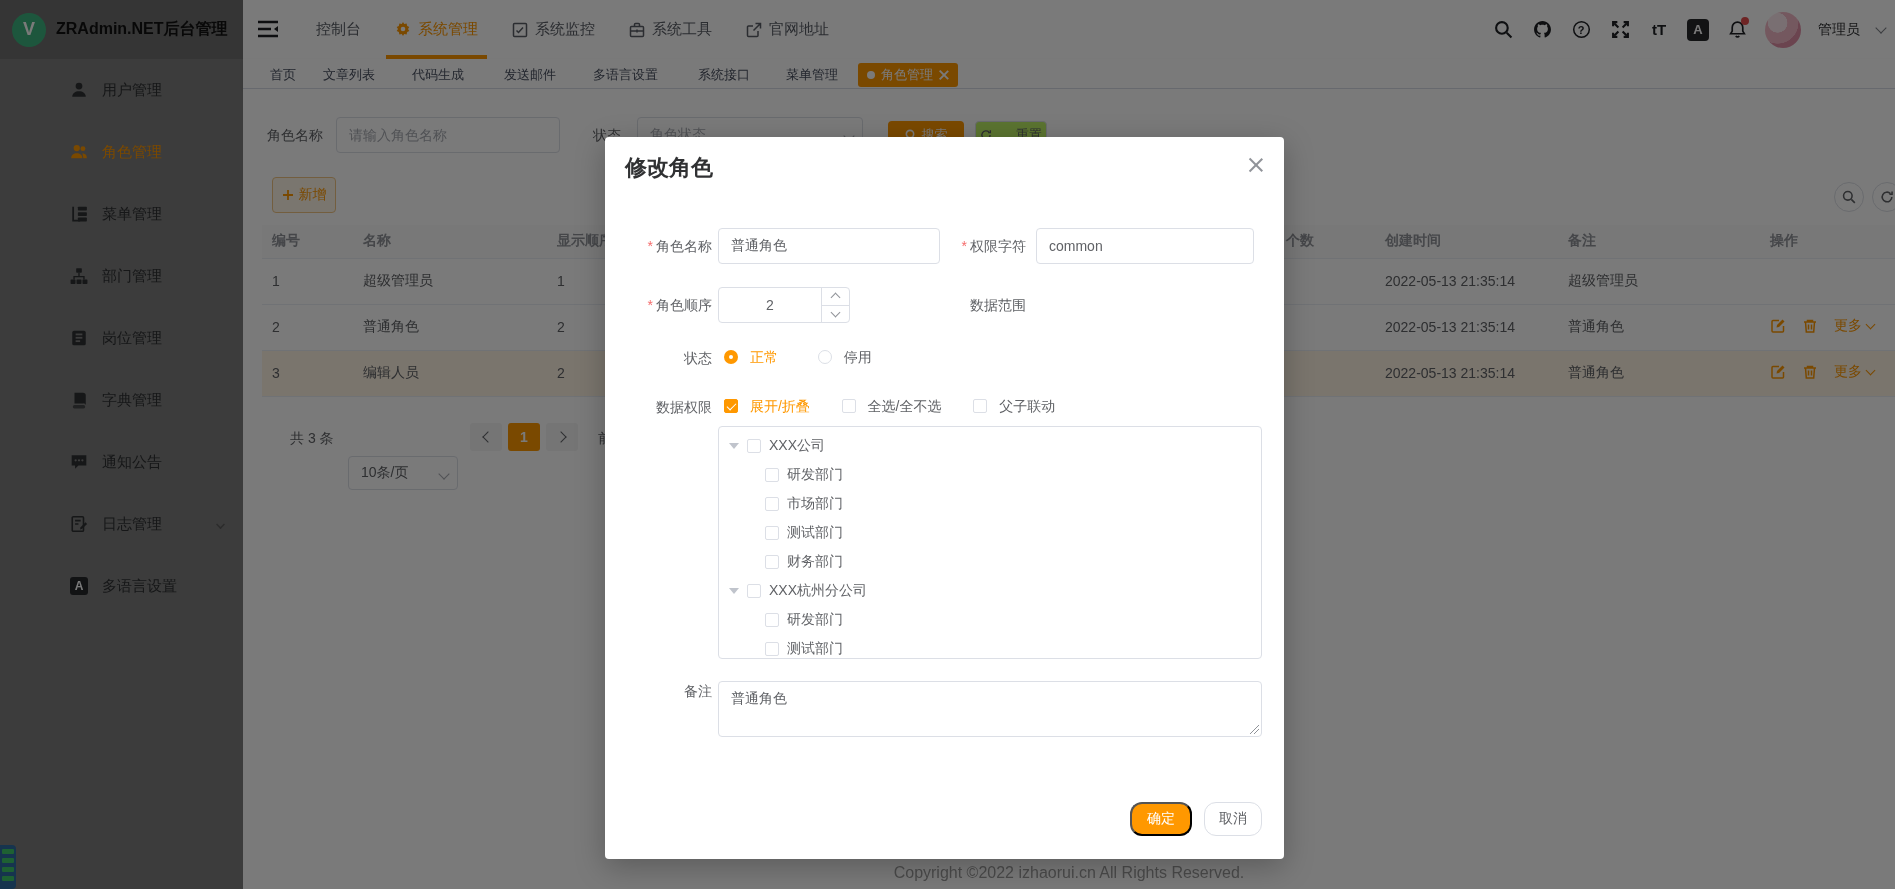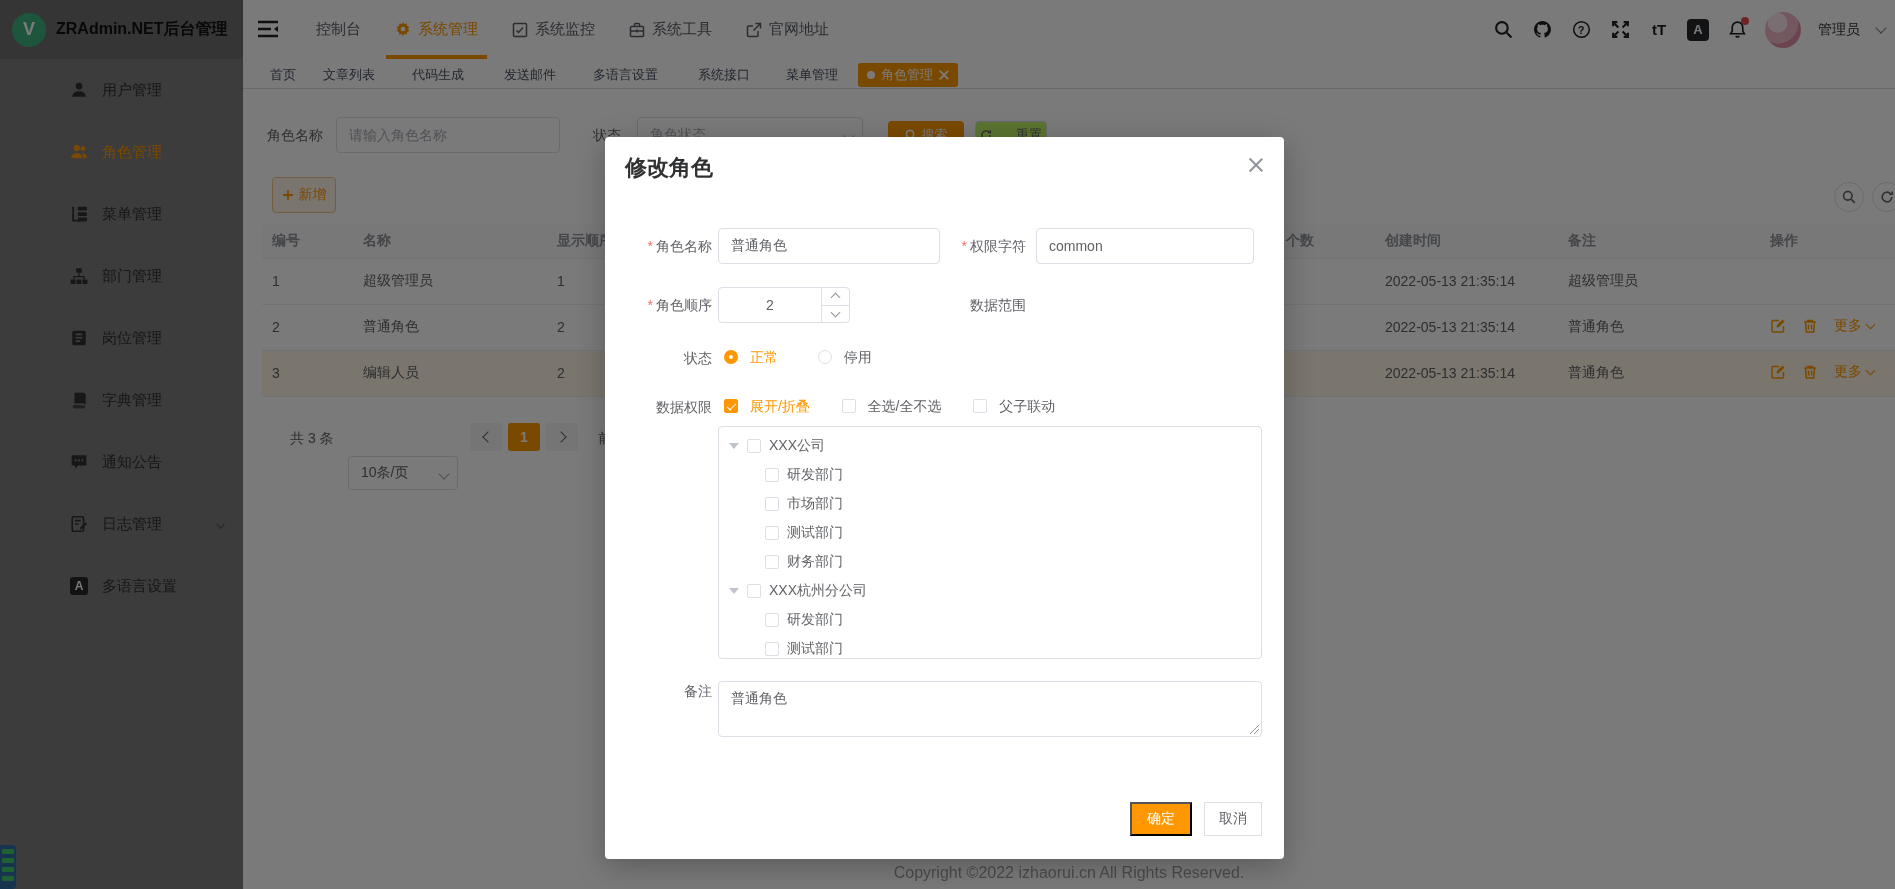--- a/index.html
+++ b/index.html
@@ -133,21 +133,21 @@
     border-radius:4px; padding-top:4px; overflow:hidden; }
   .tree-row { height:29px; display:flex; align-items:center; gap:8px; font-size:14px; color:#606266; cursor:pointer; }
   .tree-row.parent { padding-left:10px; font-size:14px;text-align:right; }
   .tree-row.child { padding-left:46px; }
   .tree-caret { width:0; height:0; border-left:5px solid transparent; border-right:5px solid transparent;
     border-top:6px solid #c0c4cc; }
   .dlg-textarea { position:absolute; left:113px; top:544px; width:544px; height:56px; border:1px solid #dcdfe6;
     border-radius:4px; padding:8px 12px; font-size:14px; color:#606266; }
   .resize-grip { position:absolute; right:2px; bottom:2px; width:10px; height:10px;
     background:linear-gradient(135deg, transparent 0 50%, #909399 50% 55%, transparent 55% 70%, #909399 70% 75%, transparent 75%); }
-  .dlg-btn { position:absolute; height:34px; border-radius:0; display:flex; align-items:center;
+  .dlg-btn { position:absolute; height:34px; border-radius:12px; display:flex; align-items:center;
     justify-content:center; font-size:14px; cursor:pointer; }
   .dlg-ok { background:#ff9800; color:#fff; }
   .dlg-cancel { background:#fff; border:1px solid #dcdfe6; color:#606266; }
 </style>
 </head>
 <body>
 
 <div class="page">
 
   <aside class="sidebar">

